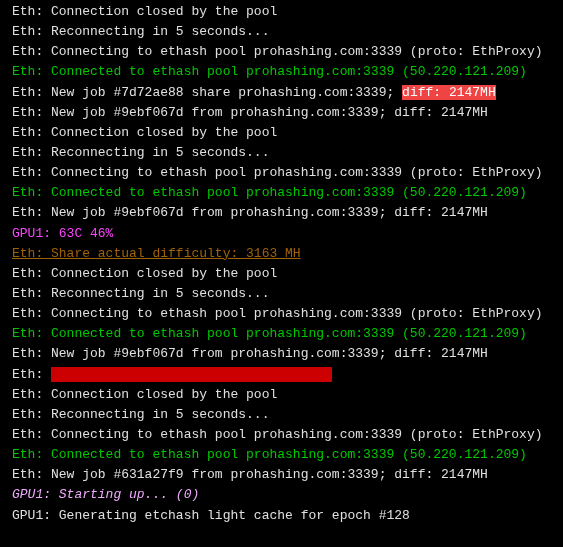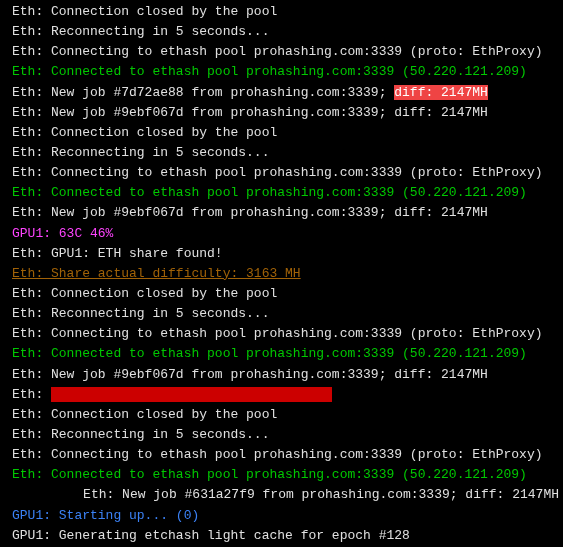--- a/index.html
+++ b/index.html
@@ -20,36 +20,35 @@
     }
   </style>
 </head>
 <body>
 
 <div id="log-container">
     <span class="log-line" style="color: rgb(224, 224, 224);">Eth: Connection closed by the pool</span>
     <span class="log-line" style="color: rgb(224, 224, 224);">Eth: Reconnecting in 5 seconds...</span>
     <span class="log-line" style="color: rgb(224, 224, 224);">Eth: Connecting to ethash pool prohashing.com:3339 (proto: EthProxy)</span>
     <span class="log-line" style="color: rgb(0, 200, 0);">Eth: Connected to ethash pool prohashing.com:3339 (50.220.121.209)</span>
-    <span class="log-line"><span style="color: rgb(224, 224, 224);">Eth: New job #7d72ae88 from prohashing.com:3339; </span><span style="background-color: #ef4444; color: rgb(255, 255, 255);">diff: 2147MH</span></span>
+    <span class="log-line"><span style="color: rgb(224, 224, 224);">Eth: New job #7d72ae88 share prohashing.com:3339; </span><span style="background-color: #ef4444; color: rgb(255, 255, 255);">diff: 2147MH</span></span>
     <span class="log-line" style="color: rgb(224, 224, 224);">Eth: New job #9ebf067d from prohashing.com:3339; diff: 2147MH</span>
     <span class="log-line" style="color: rgb(224, 224, 224);">Eth: Connection closed by the pool</span>
     <span class="log-line" style="color: rgb(224, 224, 224);">Eth: Reconnecting in 5 seconds...</span>
     <span class="log-line" style="color: rgb(224, 224, 224);">Eth: Connecting to ethash pool prohashing.com:3339 (proto: EthProxy)</span>
     <span class="log-line" style="color: rgb(0, 200, 0);">Eth: Connected to ethash pool prohashing.com:3339 (50.220.121.209)</span>
     <span class="log-line" style="color: rgb(224, 224, 224);">Eth: New job #9ebf067d from prohashing.com:3339; diff: 2147MH</span>
     <span class="log-line" style="color: rgb(255, 68, 255);">GPU1: 63C 46%</span>
-    <span class="log-line" style="color: rgb(224, 224, 224);">Eth: GPU1: ETH share found!</span>
     <span class="log-line" style="color: #a16207; text-decoration: underline;">Eth: Share actual difficulty: 3163 MH</span>
     <span class="log-line" style="color: rgb(224, 224, 224);">Eth: Connection closed by the pool</span>
     <span class="log-line" style="color: rgb(224, 224, 224);">Eth: Reconnecting in 5 seconds...</span>
     <span class="log-line" style="color: rgb(224, 224, 224);">Eth: Connecting to ethash pool prohashing.com:3339 (proto: EthProxy)</span>
     <span class="log-line" style="color: rgb(0, 200, 0);">Eth: Connected to ethash pool prohashing.com:3339 (50.220.121.209)</span>
     <span class="log-line" style="color: rgb(224, 224, 224);">Eth: New job #9ebf067d from prohashing.com:3339; diff: 2147MH</span>
     <span class="log-line"><span style="color: rgb(224, 224, 224);">Eth: </span><span style="background-color: rgb(204, 0, 0); color: rgb(204, 0, 0);">                                    </span></span>
     <span class="log-line" style="color: rgb(224, 224, 224);">Eth: Connection closed by the pool</span>
     <span class="log-line" style="color: rgb(224, 224, 224);">Eth: Reconnecting in 5 seconds...</span>
     <span class="log-line" style="color: rgb(224, 224, 224);">Eth: Connecting to ethash pool prohashing.com:3339 (proto: EthProxy)</span>
     <span class="log-line" style="color: rgb(0, 200, 0);">Eth: Connected to ethash pool prohashing.com:3339 (50.220.121.209)</span>
-    <span class="log-line" style="color: rgb(224, 224, 224); text-align: right;">Eth: New job #631a27f9 from prohashing.com:3339; diff: 2147MH</span>
-    <span class="log-line" style="color: #3b82f6;">GPU1: Starting up... (0)</span>
+    <span class="log-line" style="color: rgb(224, 224, 224);">Eth: New job #631a27f9 from prohashing.com:3339; diff: 2147MH</span>
+    <span class="log-line" style="color: #f0abfc; font-style: italic;">GPU1: Starting up... (0)</span>
     <span class="log-line" style="color: rgb(224, 224, 224);">GPU1: Generating etchash light cache for epoch #128</span>
   </div>
 
 </body></html>

